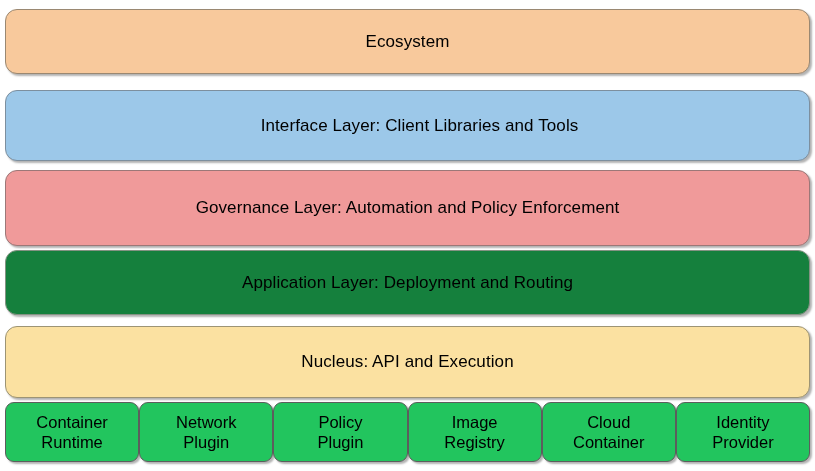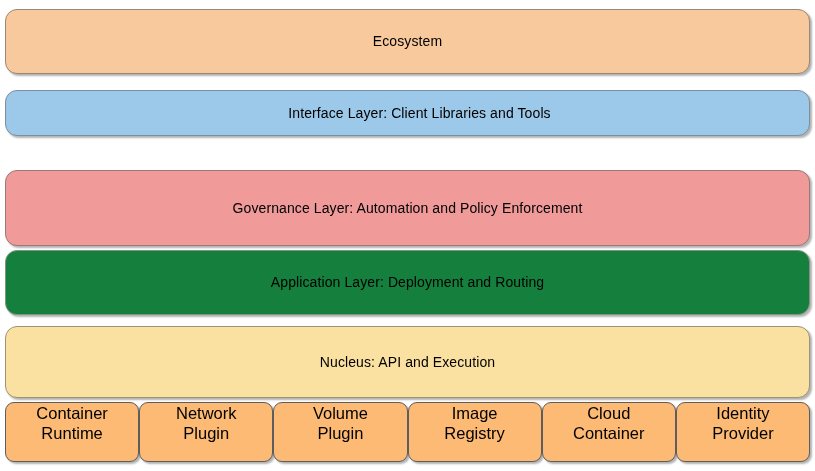--- a/index.html
+++ b/index.html
@@ -30,38 +30,38 @@
     box-sizing: border-box;
     border-radius: 12px;
     border: 1px solid #8a8a82;
     display: flex;
     align-items: center;
     justify-content: center;
     box-shadow: 2px 2px 2px rgba(0,0,0,0.30);
   }
 
   .layer-label {
-    font-size: 14px;
+    font-size: 17px;
     color: #000000;
     line-height: 1.15;
     text-align: center;
     letter-spacing: 0.1px;
     white-space: nowrap;
   }
 
   
   #bar-ecosystem {
     top: 9px;
     height: 65px;
     background: #f8c99c;
     border-color: #9a8872;
   }
   #bar-interface {
     top: 90px;
-    height: 46px;
+    height: 71px;
     background: #9cc8e9;
     border-color: #7d8f9e;
     padding-left: 24px;
   }
   #bar-governance {
     top: 170px;
     height: 76px;
     background: #f09a9a;
     border-color: #9c7878;
   }
@@ -85,24 +85,25 @@
     width: 805px;
     height: 60px;
     display: flex;
     justify-content: space-between;
   }
 
   .plugin-box {
     width: 135px;
     height: 60px;
     box-sizing: border-box;
-    background: #fdba74;
+    background: #22c55e;
     border: 1px solid #5d5d5d;
     border-radius: 9px;
     display: flex;
+    align-items: center;
     justify-content: center;
     box-shadow: 2px 2px 2px rgba(0,0,0,0.30);
   }
 
   .plugin-label {
     font-size: 16.5px;
     color: #000000;
     line-height: 1.22;
     text-align: center;
     white-space: pre-line;
@@ -139,21 +140,21 @@
       <span class="plugin-label">Container
 Runtime</span>
     </div>
 
     <div class="plugin-box">
       <span class="plugin-label">Network
 Plugin</span>
     </div>
 
     <div class="plugin-box">
-      <span class="plugin-label">Volume
+      <span class="plugin-label">Policy
 Plugin</span>
     </div>
 
     <div class="plugin-box">
       <span class="plugin-label">Image
 Registry</span>
     </div>
 
     <div class="plugin-box">
       <span class="plugin-label">Cloud

